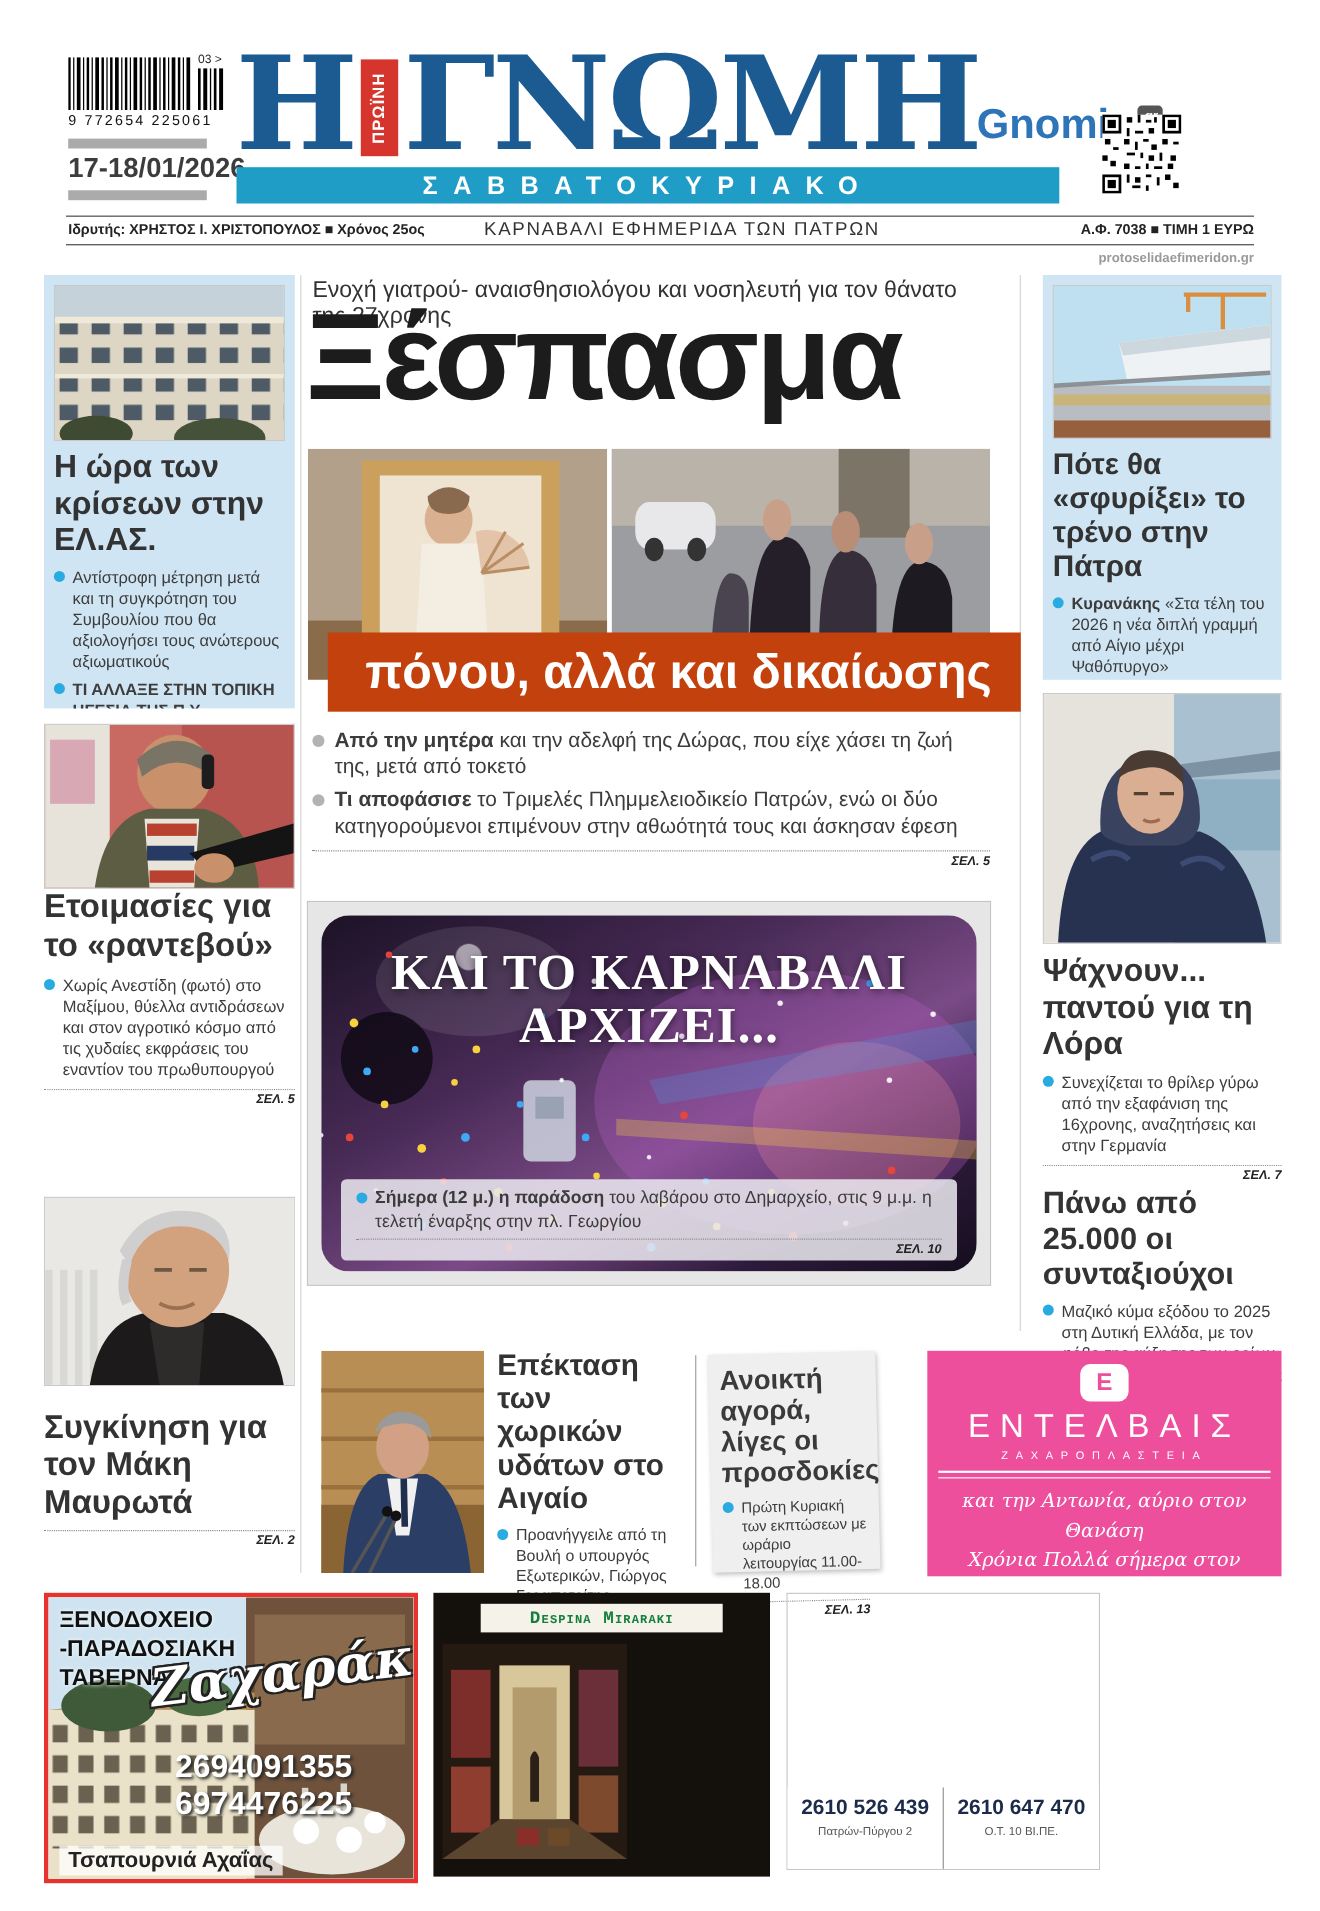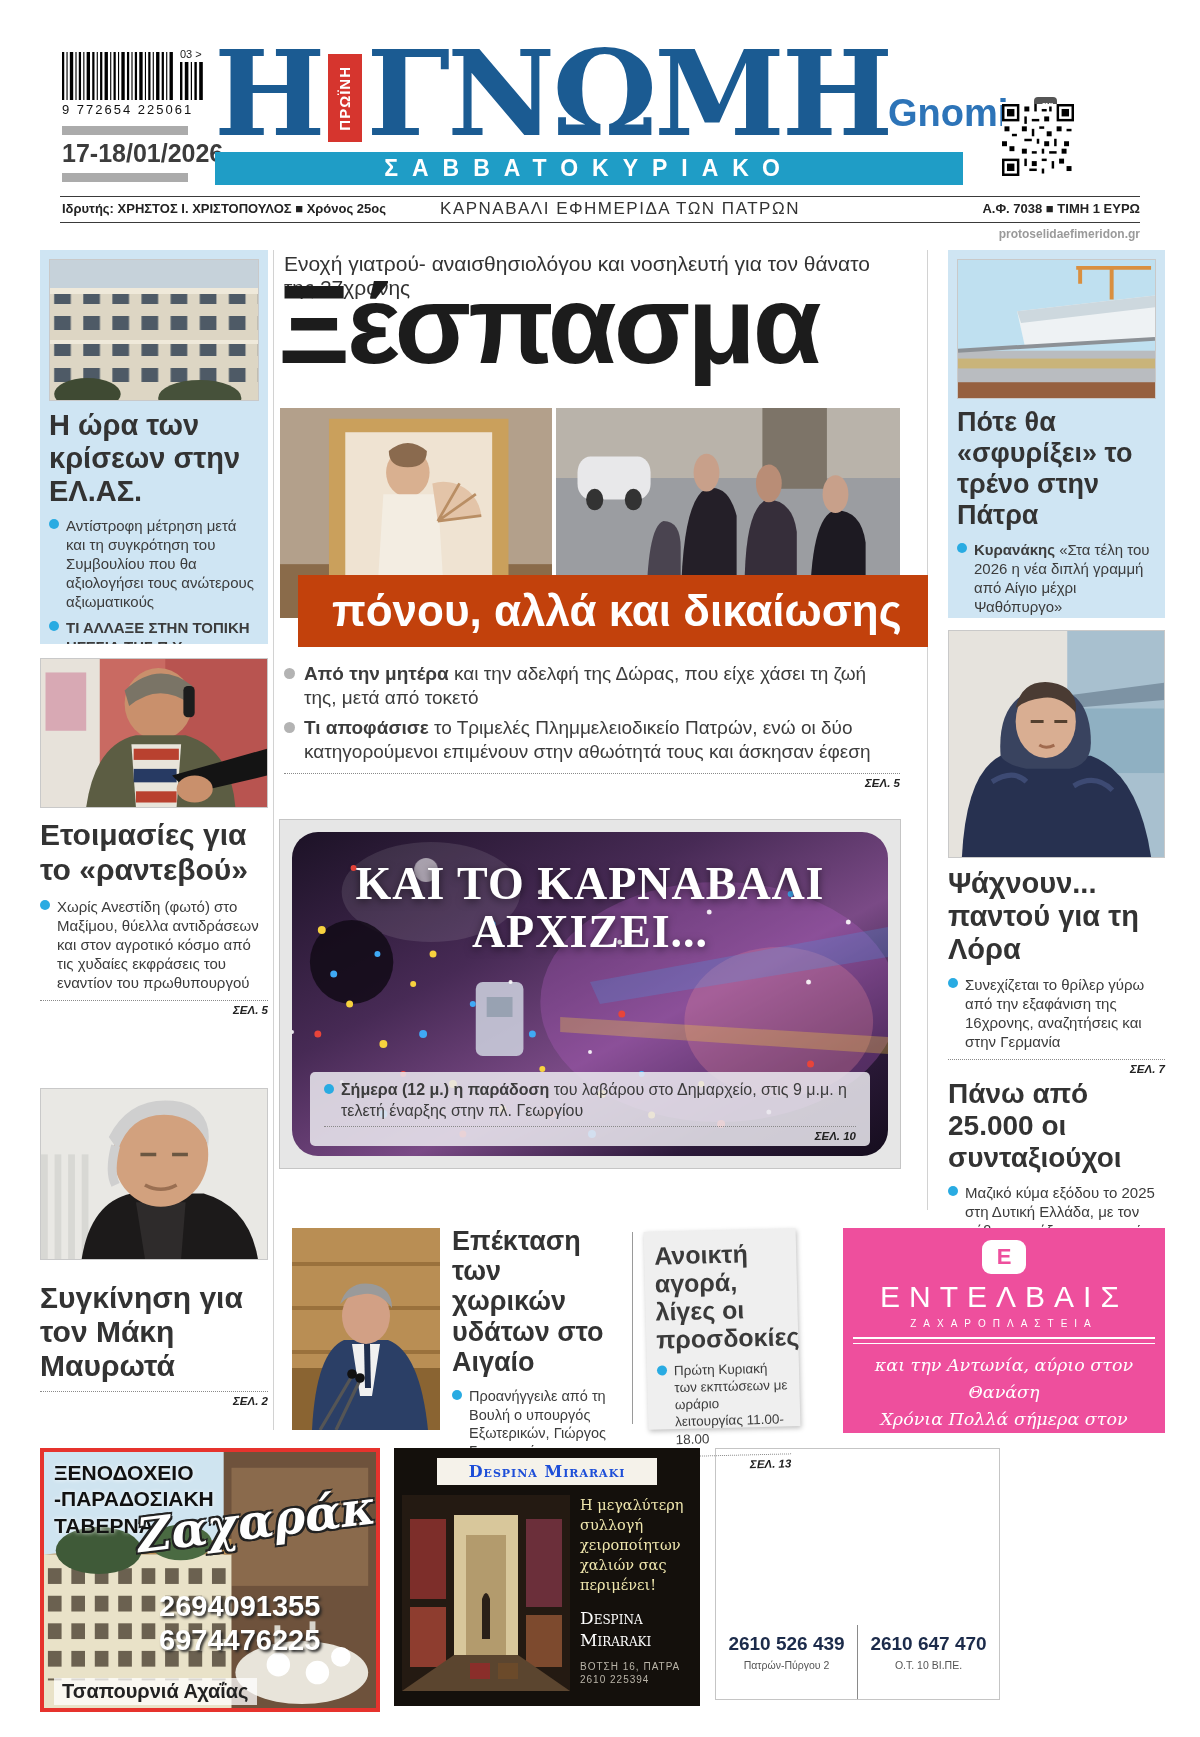--- a/index.html
+++ b/index.html
@@ -209,21 +209,21 @@
       <rect x="63" y="12" width="5" height="14" rx="2" fill="#1d1d1d"></rect>
       <path d="M20 66 Q24 38 42 34 L64 34 Q84 40 86 66 Z" fill="#5c5d43"></path>
       <path d="M40 38 L62 38 L60 66 L42 66 Z" fill="#e8e4da"></path>
       <rect x="41" y="40" width="20" height="5" fill="#b9412f"></rect>
       <rect x="41" y="49" width="19" height="6" fill="#273a63"></rect>
       <rect x="42" y="59" width="18" height="5" fill="#b9412f"></rect>
       <path d="M58 52 L100 40 L100 52 L66 60 Z" fill="#141414"></path>
       <ellipse cx="68" cy="58" rx="8" ry="6" fill="#c9906c"></ellipse>
     </svg>
   </div>
-  <div class="title" style="font-size:30px;line-height:1.15;margin-top:10px;">Ετοιμασίες για το «ραντεβού»</div>
+  <div class="title" style="font-size:30px;line-height:1.15;">Ετοιμασίες για το «ραντεβού»</div>
   <div class="bullet" style="margin-top:10px;">
     <span class="dot dot-cyan"></span><span>Χωρίς Ανεστίδη (φωτό) στο Μαξίμου, θύελλα αντιδράσεων και στον αγροτικό κόσμο από τις χυδαίες εκφράσεις του εναντίον του πρωθυπουργού</span>
   </div>
   <div class="pageref">ΣΕΛ. 5</div>
 </div>
 
 <div class="abs" style="left:40px;top:1088px;width:228px;">
   <div class="photo" style="width:100%;height:172px;">
     <svg viewBox="0 0 100 78" preserveAspectRatio="none">
       <rect width="100" height="78" fill="#e9e8e4"></rect>
@@ -507,47 +507,38 @@
     <div>ΤΑΒΕΡΝΑ</div>
   </div>
   <div class="abs serif" style="left:92px;top:38px;font-size:47px;font-style:italic;font-weight:bold;color:#fff;transform:rotate(-7deg);text-shadow:2px 2px 0 #222,-2px -2px 0 #222,2px -2px 0 #222,-2px 2px 0 #222;">Ζαχαράκης</div>
   <div class="abs" style="left:115px;top:138px;font-size:29px;font-weight:bold;color:#fff;text-shadow:2px 2px 3px #222;">2694091355</div>
   <div class="abs" style="left:115px;top:172px;font-size:29px;font-weight:bold;color:#fff;text-shadow:2px 2px 3px #222;">6974476225</div>
   <div class="abs" style="left:10px;top:226px;font-size:20px;font-weight:bold;color:#222;background:rgba(255,255,255,.75);padding:2px 8px;">Τσαπουρνιά Αχαΐας</div>
 </div>
 
 <div class="abs adbox" style="left:394px;top:1448px;width:306px;height:258px;background:#14100c;padding:8px;box-sizing:border-box;">
   <div style="width:220px;margin:2px auto 0 auto;background:#f5f2ea;text-align:center;padding:4px 0;">
-    <span class="serif" style="font-variant:small-caps;font-size:16px;font-weight:bold;color:#1d4ed8;letter-spacing:1px;">Despina Miraraki</span>
+    <span class="serif" style="font-variant:small-caps;font-size:16px;font-weight:bold;color:#15803d;letter-spacing:1px;font-family:Liberation Mono, monospace;">Despina Miraraki</span>
   </div>
   <div style="display:flex;margin-top:10px;">
     <div class="photo" style="width:168px;height:196px;border:none;flex:none;">
       <svg viewBox="0 0 84 98" preserveAspectRatio="none">
         <rect width="84" height="98" fill="#241a12"></rect>
         <rect x="26" y="10" width="32" height="70" fill="#d8c79b"></rect>
         <rect x="32" y="20" width="20" height="60" fill="#b39b6d"></rect>
         <rect x="4" y="12" width="18" height="40" fill="#7d2e2a"></rect>
         <rect x="4" y="56" width="18" height="30" fill="#8e3d2f"></rect>
         <rect x="62" y="12" width="18" height="44" fill="#6b2f3a"></rect>
         <rect x="62" y="60" width="18" height="26" fill="#7d4a2e"></rect>
         <path d="M0 98 L26 80 L58 80 L84 98 Z" fill="#5b452f"></path>
         <path d="M40 52 Q42 46 44 52 L44 72 L40 72 Z" fill="#2a2018"></path>
         <rect x="34" y="84" width="10" height="8" fill="#8a2e2a"></rect>
           <rect x="48" y="84" width="10" height="8" fill="#6b4a2a"></rect>
       </svg>
     </div>
-    <div style="flex:1;margin-left:10px;">
-      <div class="serif" style="color:#efe6ad;font-size:14.5px;line-height:1.38;">Η μεγαλύτερη συλλογή χειροποίητων χαλιών σας περιμένει!</div>
-      <div class="serif" style="color:#fff;font-variant:small-caps;font-size:17px;margin-top:12px;line-height:1.3;">
-        <div>Despina</div>
-        <div>Miraraki</div>
-      </div>
-      <div style="color:#b9b4a8;font-size:10px;letter-spacing:1px;margin-top:10px;">ΒΟΤΣΗ 16, ΠΑΤΡΑ</div>
-      <div style="color:#b9b4a8;font-size:10px;letter-spacing:1px;margin-top:2px;">2610 225394</div>
-    </div>
   </div>
 </div>
 
 <div class="abs adbox" style="left:715px;top:1448px;width:285px;height:252px;border:1px solid #c5c5c5;">
   <div style="position:absolute;left:0;right:0;bottom:0;height:74px;background:#fff;display:flex;">
     <div class="footer-cell" style="border-right:1px solid #8a8a8a;">
       <div style="font-size:19px;font-weight:bold;color:#1c2b4a;">2610 526 439</div>
       <div style="font-size:10.5px;color:#555;margin-top:4px;">Πατρών-Πύργου 2</div>
     </div>
     <div class="footer-cell">

